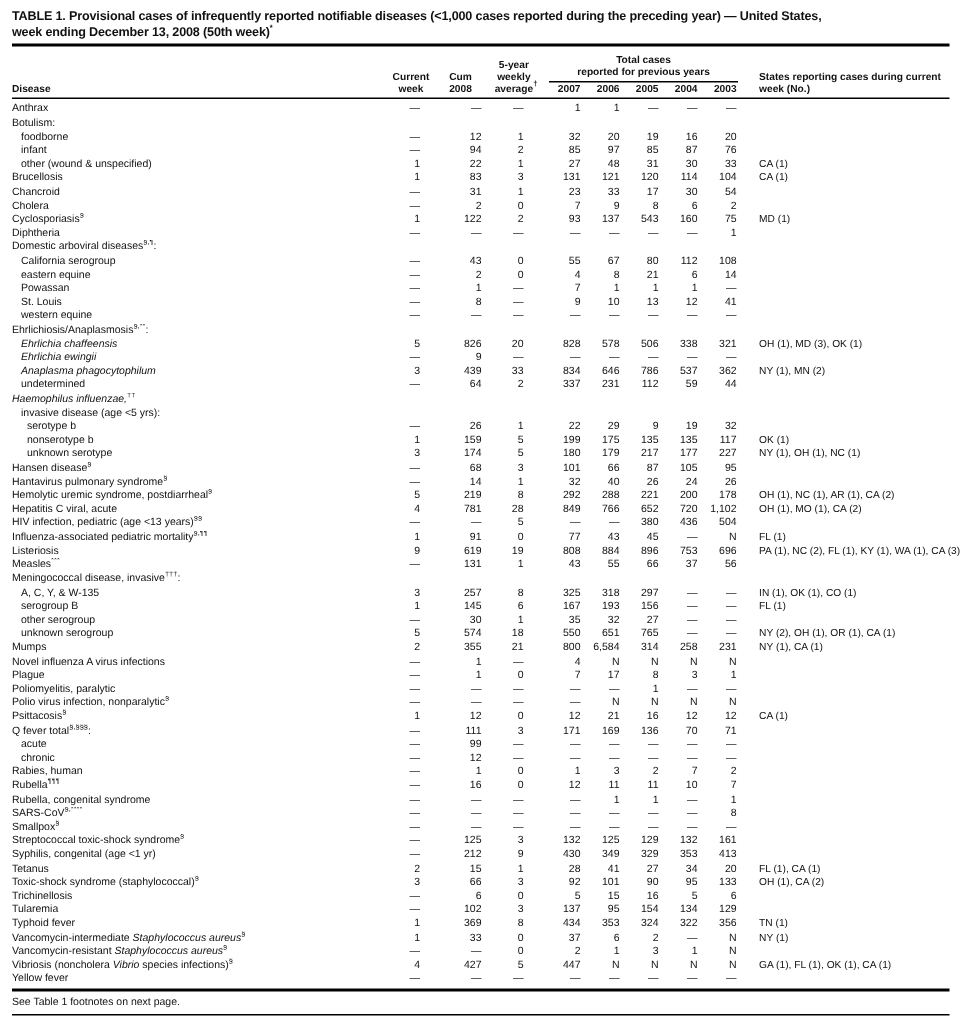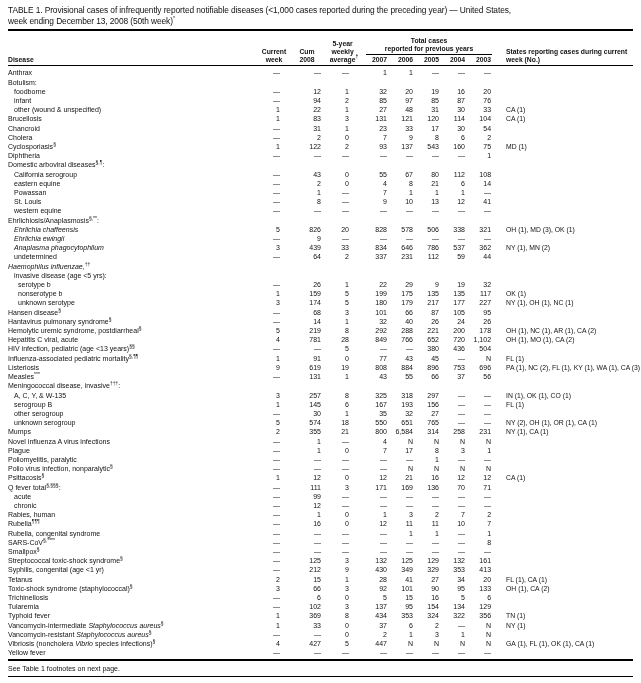--- a/index.html
+++ b/index.html
@@ -5,21 +5,21 @@
   * { box-sizing: border-box; margin: 0; padding: 0; }
   html, body { background: #fff; }
   body {
     width: 641px; height: 683px; overflow: hidden;
     font-family: "Liberation Sans", "DejaVu Sans", sans-serif;
     color: #111;
   }
   .page { padding: 5px 8px 0 8px; }
 
   .title {
-    font-size: 8.4px; font-weight: normal; line-height: 10.5px;
+    font-size: 8.4px; font-weight: bold; line-height: 10.5px;
     letter-spacing: -0.1px; padding-bottom: 3px; border-bottom: 2px solid #000;
   }
   .title .tline { white-space: pre-line; }
   sup { font-size: 5px; vertical-align: super; line-height: 0; }
 
   table { border-collapse: collapse; table-layout: fixed; width: 625px; margin-top: 6px; }
   col.c-disease { width: 250px; }
   col.c-cw { width: 32px; }
   col.c-cum { width: 34px; }
   col.c-avg { width: 40px; }

